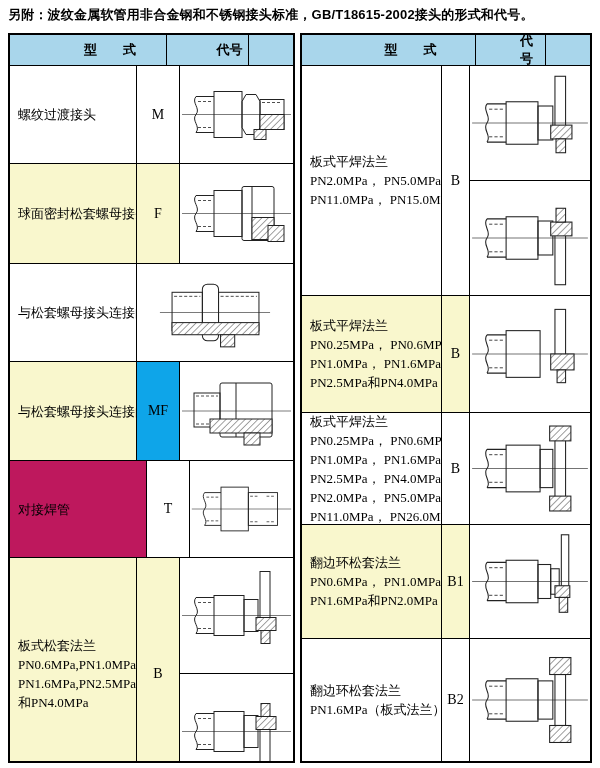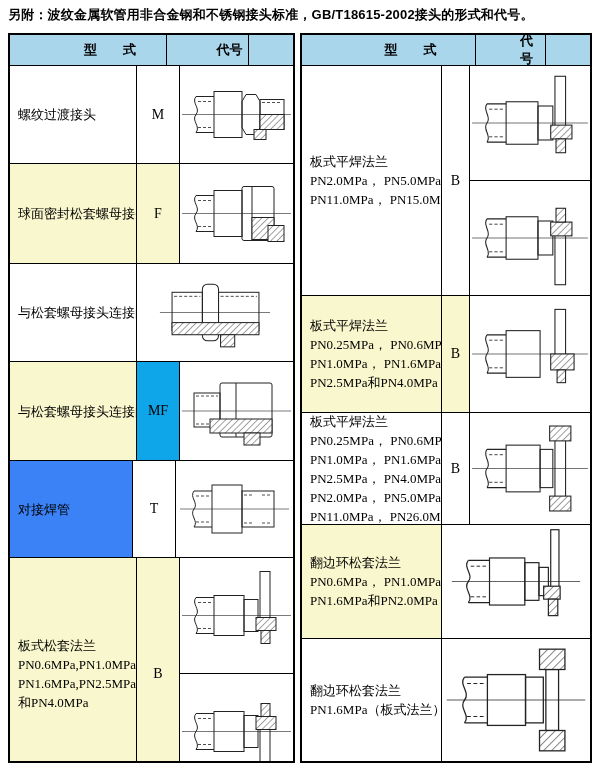--- a/index.html
+++ b/index.html
@@ -140,21 +140,21 @@
             <line x1="16" y1="61" x2="38" y2="61" stroke="#222222" stroke-width="0.8" stroke-dasharray="3 2"></line>
             <rect x="40" y="20" width="52" height="54" rx="2" fill="none" stroke="#222222" stroke-width="1"></rect>
             <line x1="56" y1="20" x2="56" y2="74" stroke="#222222" stroke-width="1"></line>
             <rect x="30" y="56" width="62" height="14" fill="url(#hatch)" stroke="#222222" stroke-width="1"></rect>
             <rect x="64" y="70" width="16" height="12" fill="url(#hatch)" stroke="#222222" stroke-width="1"></rect>
           </svg>
         </div>
       </div>
     </div>
     <div class="row" style="height:97px">
-      <div class="cell type" style="width:123px;background:#3b82f6">
+      <div class="cell type" style="width:137px;background:#be185d">
         <div class="tline">对接焊管</div>
       </div>
       <div class="cell code" style="width:43px;background:#ffffff">
         <span>T</span>
       </div>
       <div class="cell diagram" style="flex:1">
         <div class="sub">
           <svg viewBox="0 0 113 96" preserveAspectRatio="xMidYMid meet">
             <line x1="2" y1="48" x2="111" y2="48" stroke="#222222" stroke-width="0.6"></line>
             <path d="M16,30 H34 M16,66 H34" fill="none" stroke="#222222" stroke-width="1"></path>
@@ -313,20 +313,23 @@
           </svg>
         </div>
       </div>
     </div>
     <div class="row" style="height:114px">
       <div class="cell type" style="width:140px;background:#f9f7cd">
         <div class="tline">翻边环松套法兰</div>
         <div class="tline">PN0.6MPa， PN1.0MPa，</div>
         <div class="tline">PN1.6MPa和PN2.0MPa，</div>
       </div>
+      <div class="cell code" style="width:28px;background:#f9f7cd">
+        <span>B1</span>
+      </div>
       <div class="cell diagram" style="flex:1">
         <div class="sub">
           <svg viewBox="0 0 113 96" preserveAspectRatio="xMidYMid meet">
             <line x1="2" y1="48" x2="111" y2="48" stroke="#222222" stroke-width="0.6"></line>
             <path d="M16,30 H34 M16,66 H34" fill="none" stroke="#222222" stroke-width="1"></path>
             <path d="M16,30 c-5,6 5,12 0,18 c-5,6 5,12 0,18" fill="none" stroke="#222222" stroke-width="1"></path>
             <line x1="18" y1="35" x2="32" y2="35" stroke="#222222" stroke-width="0.8" stroke-dasharray="3 2"></line>
             <line x1="18" y1="61" x2="32" y2="61" stroke="#222222" stroke-width="0.8" stroke-dasharray="3 2"></line>
             <rect x="34" y="28" width="30" height="40" rx="0" fill="none" stroke="#222222" stroke-width="1"></rect>
             <rect x="64" y="32" width="12" height="32" rx="0" fill="none" stroke="#222222" stroke-width="1"></rect>
@@ -335,20 +338,23 @@
             <rect x="80" y="52" width="14" height="11" fill="url(#hatch)" stroke="#222222" stroke-width="1"></rect>
             <rect x="84" y="63" width="8" height="14" fill="url(#hatch)" stroke="#222222" stroke-width="1"></rect>
           </svg>
         </div>
       </div>
     </div>
     <div class="row" style="height:123px">
       <div class="cell type" style="width:140px;background:#ffffff">
         <div class="tline">翻边环松套法兰</div>
         <div class="tline">PN1.6MPa（板式法兰）</div>
+      </div>
+      <div class="cell code" style="width:28px;background:#ffffff">
+        <span>B2</span>
       </div>
       <div class="cell diagram" style="flex:1">
         <div class="sub">
           <svg viewBox="0 0 113 96" preserveAspectRatio="xMidYMid meet">
             <line x1="2" y1="48" x2="111" y2="48" stroke="#222222" stroke-width="0.6"></line>
             <path d="M16,30 H34 M16,66 H34" fill="none" stroke="#222222" stroke-width="1"></path>
             <path d="M16,30 c-5,6 5,12 0,18 c-5,6 5,12 0,18" fill="none" stroke="#222222" stroke-width="1"></path>
             <line x1="18" y1="35" x2="32" y2="35" stroke="#222222" stroke-width="0.8" stroke-dasharray="3 2"></line>
             <line x1="18" y1="61" x2="32" y2="61" stroke="#222222" stroke-width="0.8" stroke-dasharray="3 2"></line>
             <rect x="34" y="28" width="30" height="40" rx="0" fill="none" stroke="#222222" stroke-width="1"></rect>

